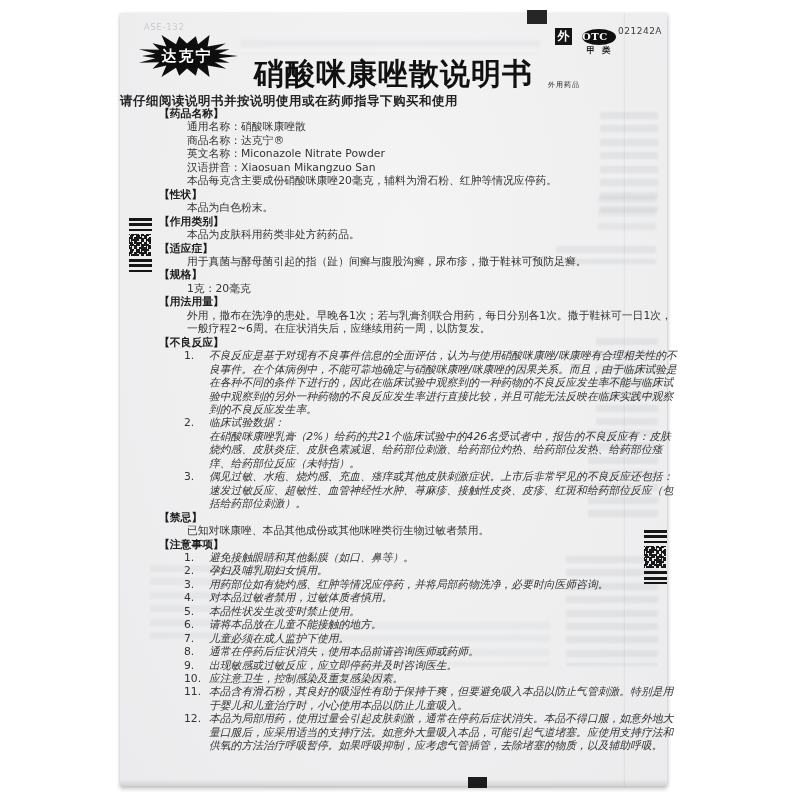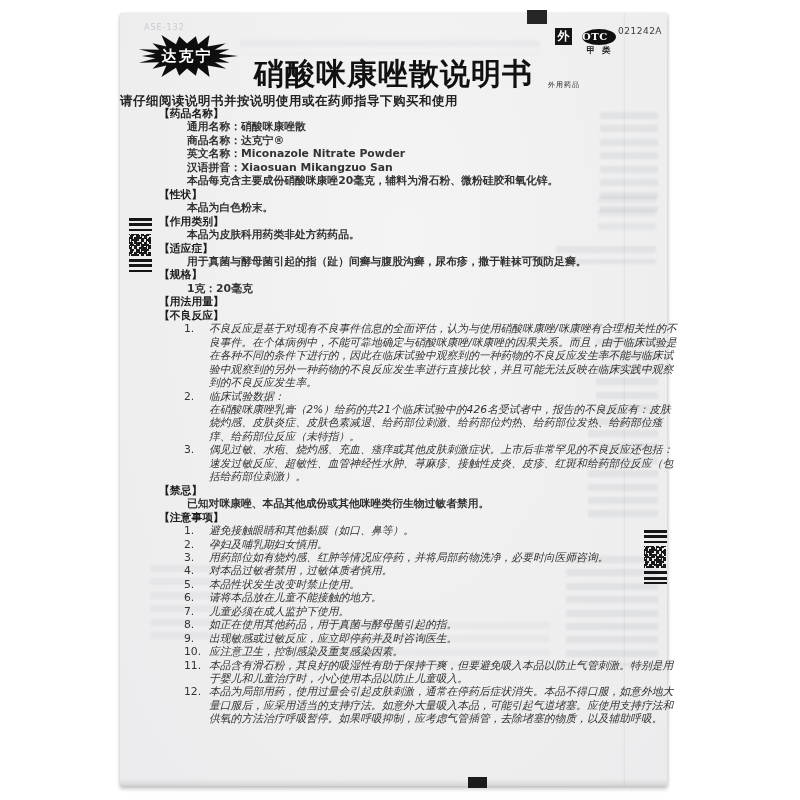--- a/index.html
+++ b/index.html
@@ -56,21 +56,21 @@
   .ghost{position:absolute;pointer-events:none;opacity:.5;filter:blur(1.3px);
     background-image:repeating-linear-gradient(180deg, rgba(128,136,146,.24) 0 7px, rgba(0,0,0,0) 7px 13.4px);}
 
   .fold{position:absolute;top:0;bottom:0;width:3px;pointer-events:none;
     background:linear-gradient(90deg,rgba(0,0,0,0),rgba(0,0,0,.045),rgba(255,255,255,.25));}
 
   
   #doc-body{position:absolute;left:15px;top:94px;width:522px;
     font-size:10.8px;line-height:13.45px;color:#333;margin-left:24px;}
   .sec-h{font-weight:bold;color:#1c1c1c;}
-  .kv,.para{margin-left:28px;font-weight:bold;}
+  .kv,.para{margin-left:28px;}
   .n-item{display:flex;margin-left:25px;}
   .n-num{flex:none;width:25px;}
   .n-txt{flex:1;white-space:pre-line;font-style:italic;}
 </style>
 </head>
 <body>
 
 <div class="stage">
   <div class="paper">
 
@@ -122,40 +122,41 @@
 
     <div id="doc-body">
         <div class="sec">
           <div class="sec-h">【药品名称】</div>
           <div class="kv">通用名称：硝酸咪康唑散</div>
           <div class="kv">商品名称：达克宁®</div>
           <div class="kv">英文名称：Miconazole Nitrate Powder</div>
           <div class="kv">汉语拼音：Xiaosuan Mikangzuo San</div>
         </div>
         <div class="sec">
-          <div class="para">本品每克含主要成份硝酸咪康唑20毫克，辅料为滑石粉、微粉硅胶和氧化锌。</div>
+          <div class="para">本品每克含主要成份硝酸咪康唑20毫克，辅料为滑石粉、红肿等情况应停药。</div>
         </div>
         <div class="sec">
           <div class="sec-h">【性状】</div>
           <div class="para">本品为白色粉末。</div>
         </div>
         <div class="sec">
           <div class="sec-h">【作用类别】</div>
           <div class="para">本品为皮肤科用药类非处方药药品。</div>
         </div>
         <div class="sec">
           <div class="sec-h">【适应症】</div>
           <div class="para">用于真菌与酵母菌引起的指（趾）间癣与腹股沟癣，尿布疹，撒于鞋袜可预防足癣。</div>
         </div>
         <div class="sec">
           <div class="sec-h">【规格】</div>
           <div class="para">1克：20毫克</div>
         </div>
         <div class="sec">
           <div class="sec-h">【用法用量】</div>
+          <div class="para">外用，撒布在洗净的患处。早晚各1次；若与乳膏剂联合用药，每日分别各1次。撒于鞋袜可一日1次，一般疗程2~6周。在症状消失后，应继续用药一周，以防复发。</div>
         </div>
         <div class="sec">
           <div class="sec-h">【不良反应】</div>
           <div class="n-item">
             <span class="n-num">1.</span>
             <div class="n-txt">不良反应是基于对现有不良事件信息的全面评估，认为与使用硝酸咪康唑/咪康唑有合理相关性的不良事件。在个体病例中，不能可靠地确定与硝酸咪康唑/咪康唑的因果关系。而且，由于临床试验是在各种不同的条件下进行的，因此在临床试验中观察到的一种药物的不良反应发生率不能与临床试验中观察到的另外一种药物的不良反应发生率进行直接比较，并且可能无法反映在临床实践中观察到的不良反应发生率。</div>
           </div>
           <div class="n-item">
             <span class="n-num">2.</span>
             <div class="n-txt">临床试验数据：
@@ -195,21 +196,21 @@
           <div class="n-item">
             <span class="n-num">6.</span>
             <div class="n-txt">请将本品放在儿童不能接触的地方。</div>
           </div>
           <div class="n-item">
             <span class="n-num">7.</span>
             <div class="n-txt">儿童必须在成人监护下使用。</div>
           </div>
           <div class="n-item">
             <span class="n-num">8.</span>
-            <div class="n-txt">如正在使用其他药品，用于真菌与酵母菌引起的指。</div>
+            <div class="n-txt">通常在停药后症状消失，使用本品前请咨询医师或药师。</div>
           </div>
           <div class="n-item">
             <span class="n-num">9.</span>
             <div class="n-txt">出现敏感或过敏反应，应立即停药并及时咨询医生。</div>
           </div>
           <div class="n-item">
             <span class="n-num">10.</span>
             <div class="n-txt">应注意卫生，控制感染及重复感染因素。</div>
           </div>
           <div class="n-item">

